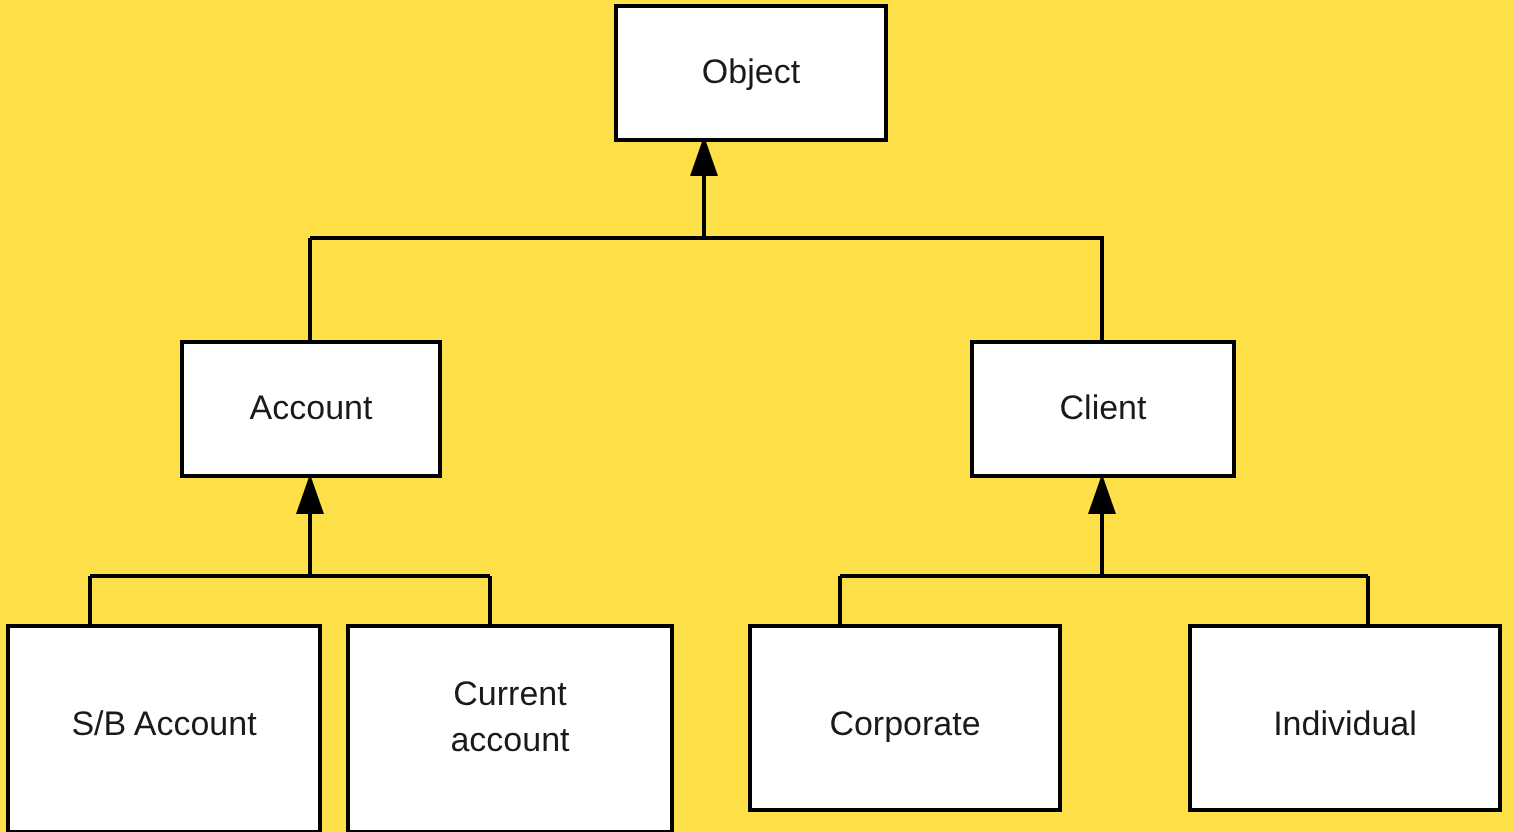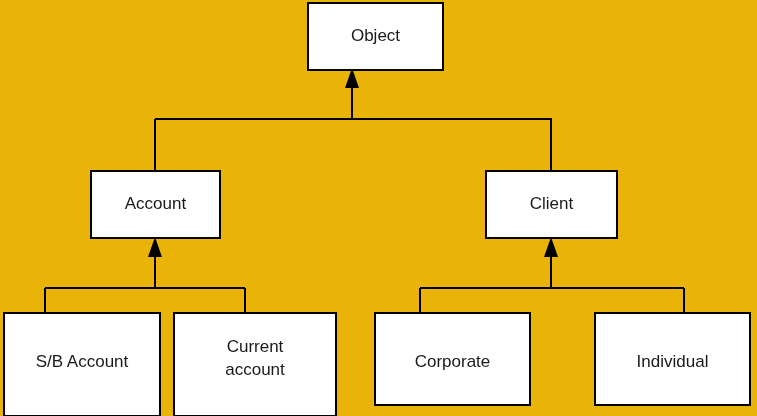--- a/index.html
+++ b/index.html
@@ -11,21 +11,21 @@
   body {
     width: 757px;
     height: 416px;
     overflow: hidden;
     font-family: "Liberation Sans", sans-serif;
   }
   #diagram-root {
     position: relative;
     width: 757px;
     height: 416px;
-    background: #eab308;
+    background: #fde047;
   }
   svg#hierarchy-svg {
     display: block;
     width: 757px;
     height: 416px;
   }
   .node-box {
     fill: #ffffff;
     stroke: #000000;
     stroke-width: 2;

